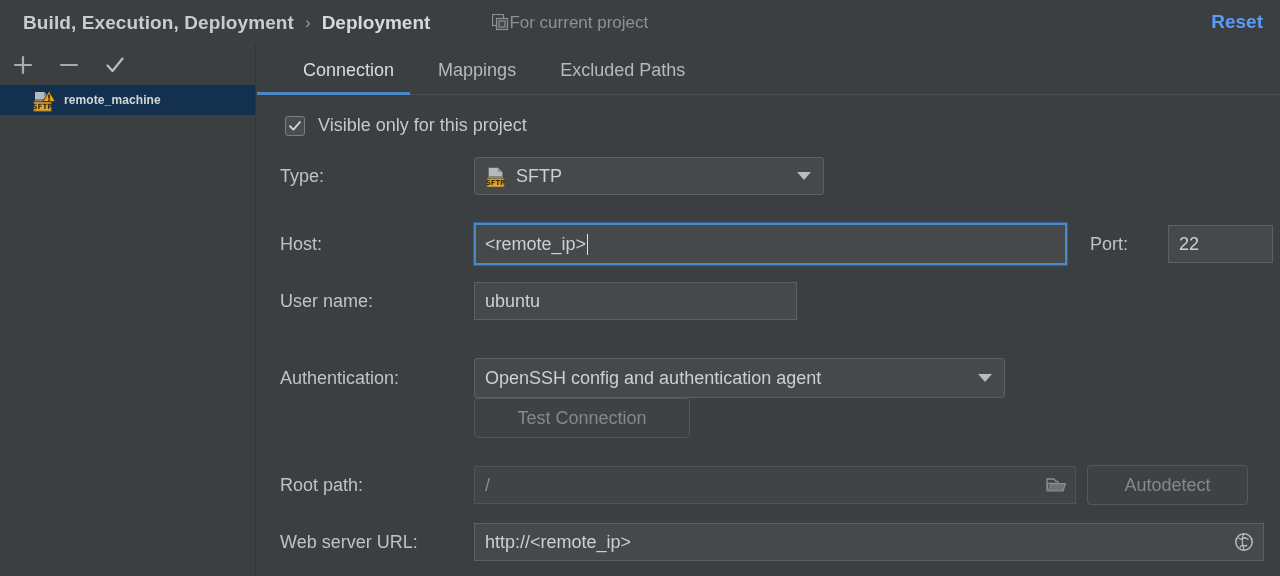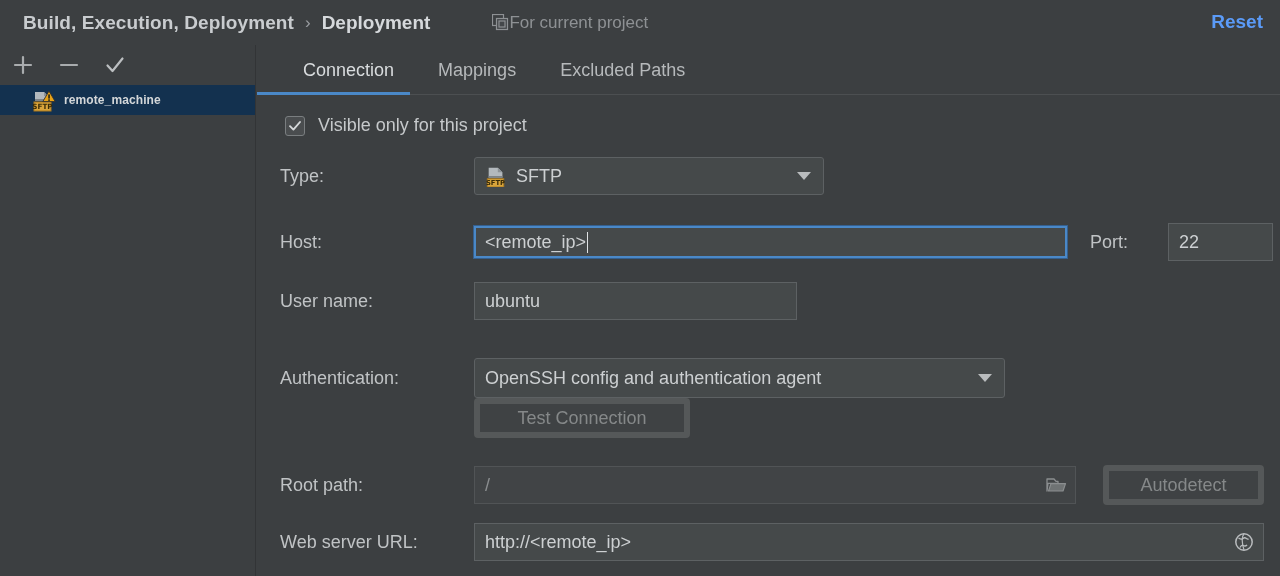--- a/index.html
+++ b/index.html
@@ -223,21 +223,21 @@
   .combo .arrow {
     position: absolute;
     right: 12px; top: 50%;
     transform: translateY(-50%);
     width: 0; height: 0;
     border-left: 7px solid transparent;
     border-right: 7px solid transparent;
     border-top: 8px solid #b9bcbe;
   }
   .btn {
-    border: 6px solid #ffffff;
+    border: 1px solid #ffffff;
     border-radius: 4px;
     background: #3f4244;
     height: 38px;
     display: flex;
     align-items: center;
     justify-content: center;
     padding: 0 18px;
     font-size: 18px;
     color: #cdd0d2;
     cursor: pointer;
@@ -363,21 +363,21 @@
               <text x="11.5" y="22.3" font-family="DejaVu Sans, sans-serif" font-size="7.4" font-weight="bold" fill="#3a2c08" text-anchor="middle">SFTP</text>
             </svg>
           </span>
           <span>SFTP</span>
           <span class="arrow"></span>
         </span>
       </div>
 
       <div class="row" style="left:23px; top:128px;">
         <span class="lbl" style="width:194px;">Host:</span>
-        <span class="field focused" style="width:593px; height:32px; padding:0 9px;">
+        <span class="field focused" style="width:593px; height:42px; padding:0 9px;">
           <span>&lt;remote_ip&gt;</span>
             <span class="caret"></span>
         </span>
         <span class="lbl" style="margin-left:23px; width:78px;">Port:</span>
         <span class="field" style="width:105px;">
           <span>22</span>
         </span>
       </div>
 
       <div class="row" style="left:23px; top:187px;">
@@ -403,21 +403,21 @@
         <span class="lbl" style="width:194px;">Root path:</span>
         <span class="field disabled" style="width:602px; height:38px;">
           <span>/</span>
           <span class="field-icon">
             <svg width="21" height="19" viewBox="0 0 21 19">
               <path d="M1 3 h7 l2 2.4 h2 v2 h-10 L1 15 Z" fill="none" stroke="#8b8e90" stroke-width="1.3" stroke-linejoin="round"></path>
               <path d="M2.5 15 L5 7.6 h14.5 L17 15 Z" fill="#6f7374" stroke="#8b8e90" stroke-width="1.2" stroke-linejoin="round"></path>
             </svg>
           </span>
         </span>
-        <span class="btn disabled" style="margin-left:27px; width:161px; height:40px;">Autodetect</span>
+        <span class="btn disabled" style="margin-left:11px; width:161px; height:40px;">Autodetect</span>
       </div>
 
       <div class="row" style="left:23px; top:428px;">
         <span class="lbl" style="width:194px;">Web server URL:</span>
         <span class="field" style="width:790px; height:38px;">
           <span>http://&lt;remote_ip&gt;</span>
           <span class="field-icon">
             <svg width="22" height="22" viewBox="0 0 22 22">
               <circle cx="11" cy="11" r="8.2" fill="none" stroke="#b9bcbe" stroke-width="1.5"></circle>
               <path d="M5.5 7 q3 2 4.5 0.5 q1.5 -1.5 3.5 0 q1.2 1 2 0.2" fill="none" stroke="#b9bcbe" stroke-width="1.3"></path>

